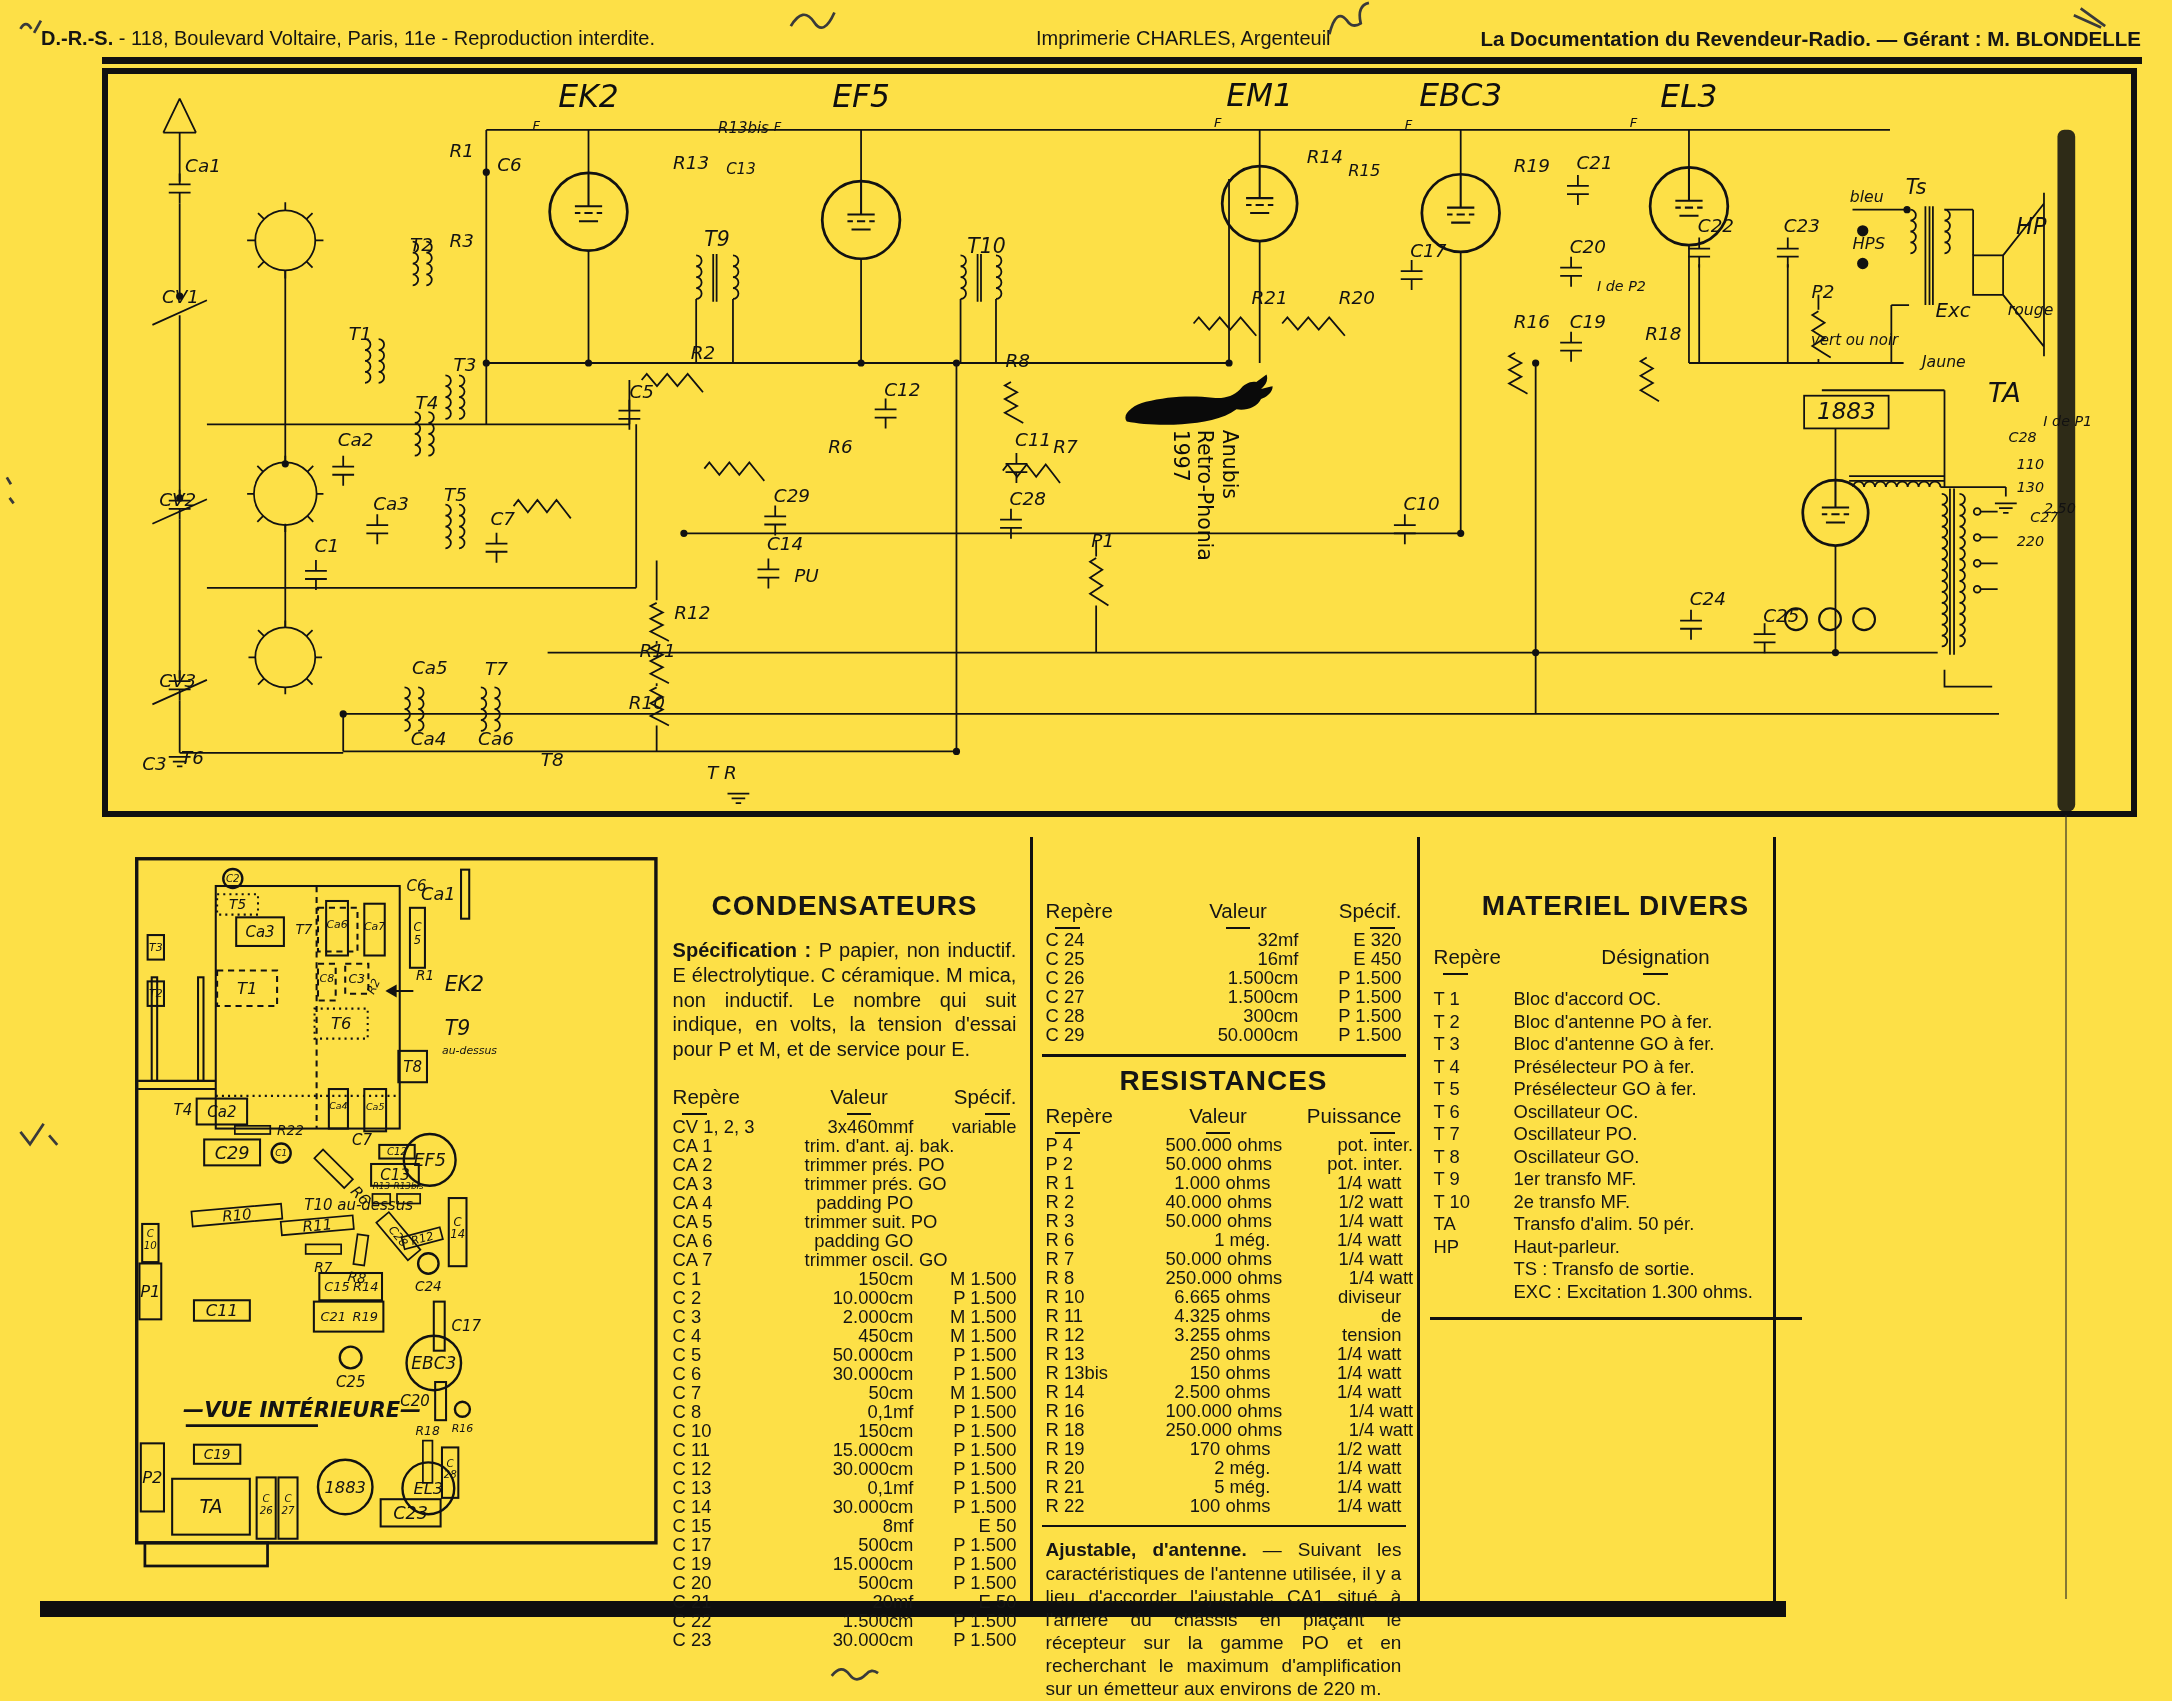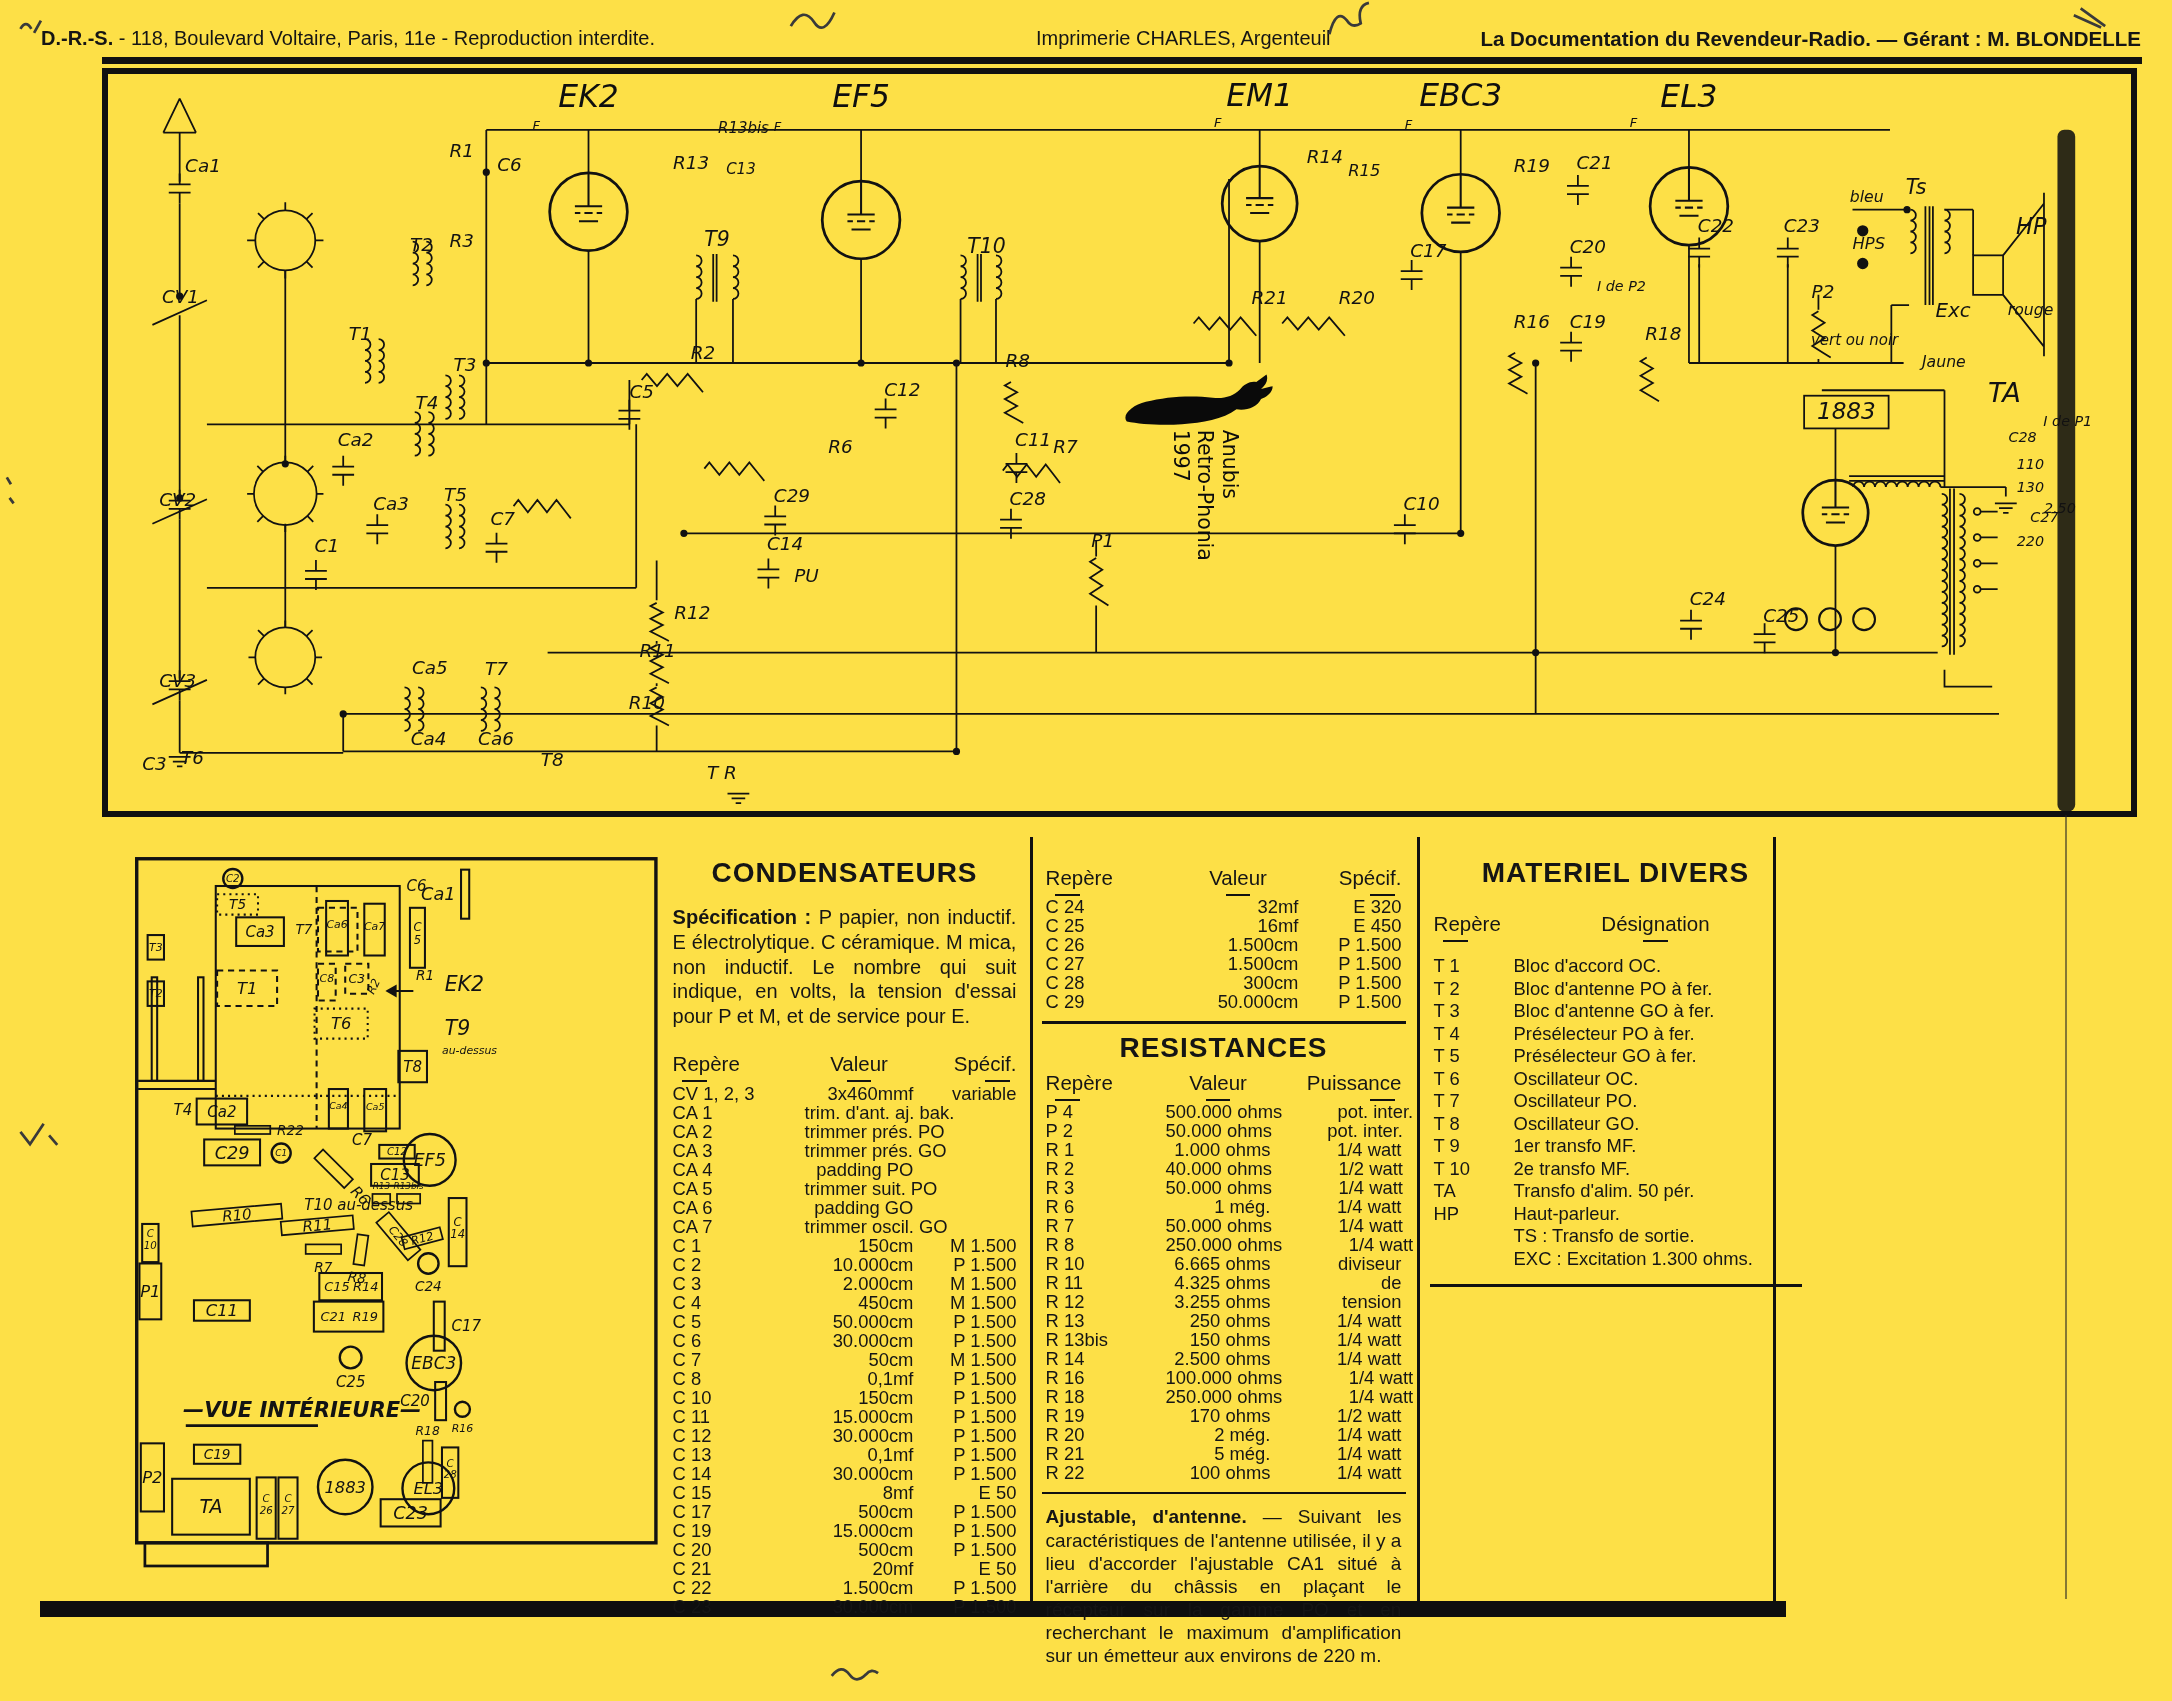--- a/index.html
+++ b/index.html
@@ -12,21 +12,21 @@
   #hdr-left{width:995px;}
   #hdr-center{width:382px;}
   #hdr-right{flex:1;text-align:right;font-weight:bold;font-size:20.5px;}
   #hdr-rule{left:102px;top:57px;width:2040px;height:6.8px;background:#111;}
   
   #schem-box{left:102px;top:68px;width:2035px;height:749px;border:6.1px solid #101010;box-sizing:border-box;}
   #schem-svg{left:104px;top:70px;}
   
   .vline{width:2.7px;background:#111;top:837px;height:766px;}
   #bar-bottom{left:40px;top:1601px;width:1746px;height:16.4px;background:#0e0e0e;}
-  .tcol{top:839px;box-sizing:border-box;padding:0 13.6px;}
+  .tcol{top:872px;box-sizing:border-box;padding:0 13.6px;}
   #col-cond{left:659px;width:371px;}
   #col-mid{left:1032px;width:383px;}
   #col-mat{left:1420px;width:391px;}
   .tbl-title{font-weight:bold;font-size:28px;text-align:center;letter-spacing:1px;margin-top:17.7px;}
   .spec{font-size:20px;line-height:1.24;text-align:justify;margin-top:16.4px;}
   .spec .b{font-weight:bold;}
   .grid3{display:grid;}
   .c-cond{grid-template-columns:116px 1fr 87px;}
   .c-res{grid-template-columns:104px 1fr 115px;}
   .c-mat{grid-template-columns:80px 1fr;}

